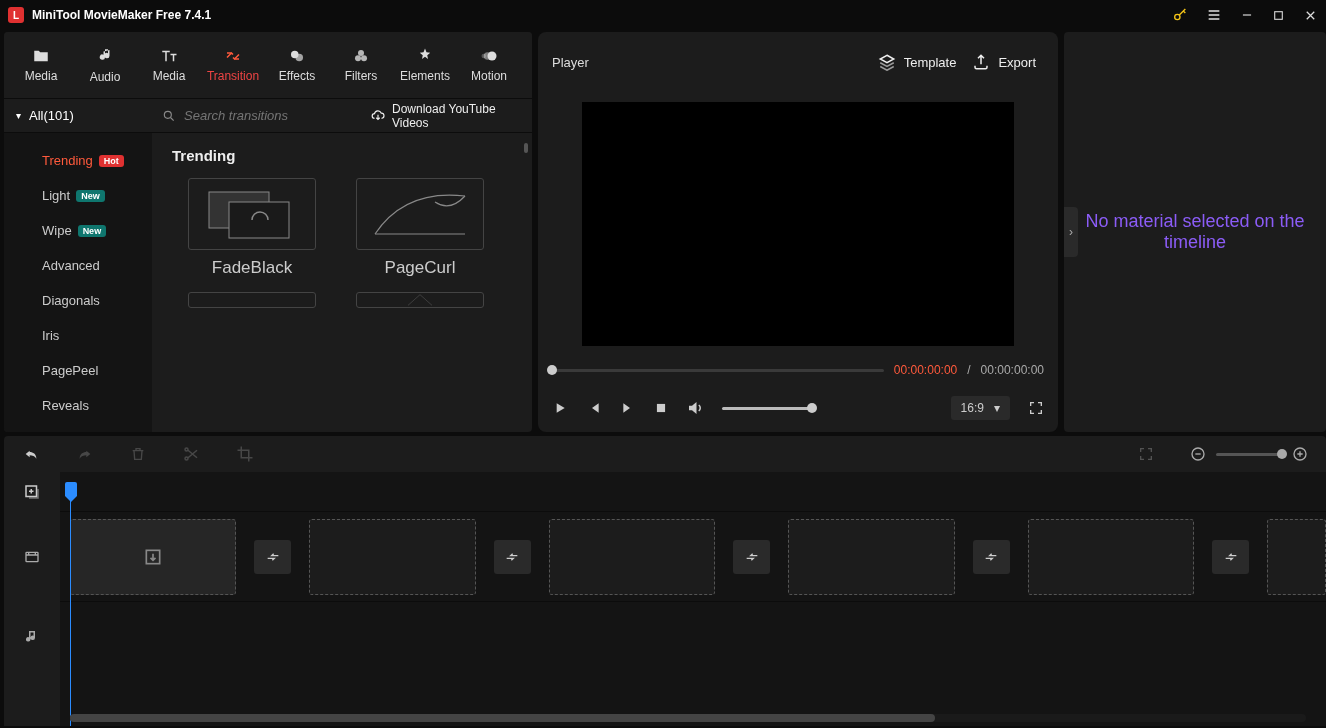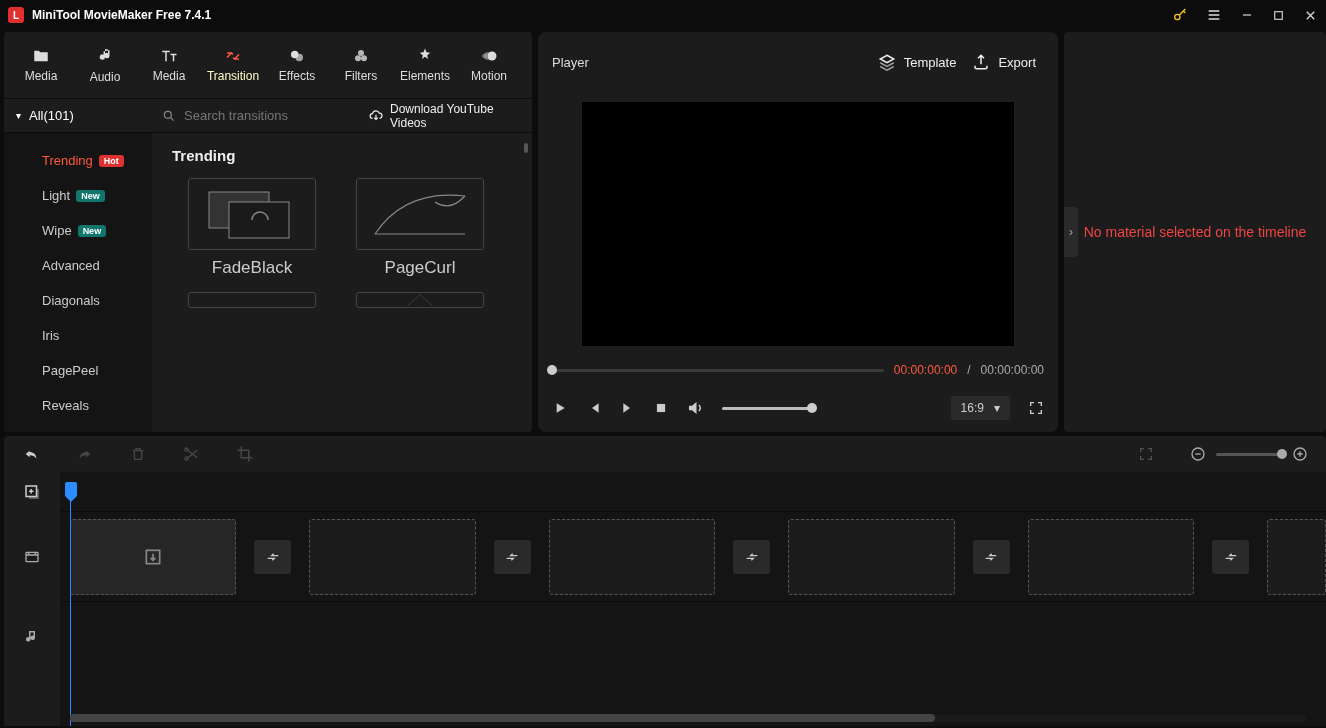--- a/index.html
+++ b/index.html
@@ -13,39 +13,39 @@
 .titlebar .win-icons span { color: #ddd; cursor: pointer; font-size: 14px; }
 .key-icon { color: #f5c518 !important; }
 
 
 .main { display: flex; height: 402px; padding: 2px 0 0 4px; gap: 6px; }
 
 
 .left-panel { width: 528px; background: #1c1c1c; border-radius: 4px; display: flex; flex-direction: column; overflow: hidden; }
 .tool-tabs { height: 66px; display: flex; align-items: center; padding: 0 6px; gap: 2px; background: #1c1c1c; }
 .tool-tab { width: 62px; height: 60px; display: flex; flex-direction: column; align-items: center; justify-content: center; gap: 4px; border-radius: 4px; cursor: pointer; color: #ddd; }
-.tool-tab.active { color: #fef9c3; }
+.tool-tab.active { color: #ef4444; }
 .tool-tab .ticon { font-size: 18px; }
 .tool-tab .tlabel { font-size: 12px; }
 
 .left-body { display: flex; flex: 1; overflow: hidden; border-top: 1px solid #0c0c0c; }
 .cat-col { width: 148px; background: #141414; display: flex; flex-direction: column; }
 .cat-head { height: 34px; display: flex; align-items: center; padding: 0 12px; color: #fff; font-size: 13px; border-bottom: 1px solid #0c0c0c; background:#1c1c1c; }
 .cat-head .chev { margin-right: 8px; font-size: 10px; }
 .cat-list { flex: 1; overflow-y: auto; padding: 10px 0 10px 38px; }
 .cat-item { height: 35px; display: flex; align-items: center; font-size: 13px; color: #ccc; cursor: pointer; gap: 6px; }
 .cat-item.active { color: #ff5a3c; }
 .badge { font-size: 9px; padding: 1px 5px; border-radius: 3px; color: #fff; font-weight: 600; }
 .badge.hot { background: #e03131; }
 .badge.new { background: #0f766e; }
 
 .content-col { flex: 1; display: flex; flex-direction: column; position: relative; }
 .search-row { height: 34px; display: flex; align-items: center; padding: 0 10px; gap: 8px; border-bottom: 1px solid #0c0c0c; background:#1c1c1c; }
 .search-row .sicon { color: #888; font-size: 14px; }
-.search-input { flex: 1; background: transparent; border: none; color: #888; font-size: 13px; outline: none; }
+.search-input { flex: 1; background: transparent; border: none; color: #888; font-size: 13px; outline: none; font-style: italic; }
 .dl-link { display: flex; align-items: center; gap: 6px; color: #eee; font-size: 12px; cursor: pointer; }
 
 .trans-scroll { flex: 1; overflow-y: auto; padding: 14px 20px; position: relative; }
 .sec-title { color: #eee; font-size: 15px; font-weight: 600; margin-bottom: 14px; }
 .trans-grid { display: grid; grid-template-columns: repeat(2, 160px); gap: 14px 8px; }
 .trans-card { display: flex; flex-direction: column; align-items: center; gap: 8px; cursor: pointer; }
 .trans-thumb { width: 128px; height: 72px; border: 1px solid #444; border-radius: 3px; display: flex; align-items: center; justify-content: center; background: #1c1c1c; overflow:hidden; }
 .trans-label { font-size: 17px; color: #ccc; }
 .vscroll-ind { position: absolute; right: 4px; top: 10px; width: 4px; height: 10px; background: #555; border-radius: 2px; }
 
@@ -65,21 +65,21 @@
 .controls-row { height: 48px; display: flex; align-items: center; padding: 0 14px; gap: 18px; }
 .ctrl-icon { color: #ccc; font-size: 16px; cursor: pointer; }
 .controls-row .vol-slider { width: 90px; height: 3px; background: #bbb; border-radius: 2px; position: relative; }
 .controls-row .vol-slider .vknob { position: absolute; right: 0; top: 50%; transform: translate(50%,-50%); width: 10px; height: 10px; background: #ccc; border-radius: 50%; }
 .aspect-sel { margin-left: auto; background: #2a2a2a; color: #ccc; font-size: 12px; padding: 5px 10px; border-radius: 3px; display: flex; align-items: center; gap: 10px; cursor: pointer; }
 .fs-icon { font-size: 14px; color: #ccc; cursor: pointer; }
 
 
 .right-panel { flex: 1; background: #1c1c1c; border-radius: 4px; display: flex; align-items: center; justify-content: center; position: relative; margin-right:0; }
 .right-panel .collapse { position: absolute; left: 0; top: 50%; transform: translateY(-50%); width: 14px; height: 50px; background: #2a2a2a; display: flex; align-items: center; justify-content: center; color: #aaa; font-size: 12px; cursor: pointer; border-radius: 0 4px 4px 0; }
-.right-panel .msg { color: #ef4444; font-size: 14px; padding: 0 10px; text-align: center; }
+.right-panel .msg { color: #8b5cf6; font-size: 18px; padding: 0 10px; text-align: center; }
 
 
 .timeline-wrap { height: 294px; background: #0c0c0c; display: flex; flex-direction: column; }
 .tl-toolbar { height: 36px; background: #1c1c1c; margin: 4px 0 0 4px; border-radius: 4px 4px 0 0; display: flex; align-items: center; padding: 0 18px; gap: 36px; }
 .tl-toolbar .spacer { flex: 1; }
 .tl-icon { color: #bbb; font-size: 16px; cursor: pointer; }
 .zoom-group { display: flex; align-items: center; gap: 10px; }
 .zoom-track { width: 66px; height: 3px; background: #555; border-radius: 2px; position: relative; }
 .zoom-knob { position: absolute; right: 0; top: 50%; transform: translate(50%,-50%); width: 10px; height: 10px; background: #aaa; border-radius: 50%; }
 

